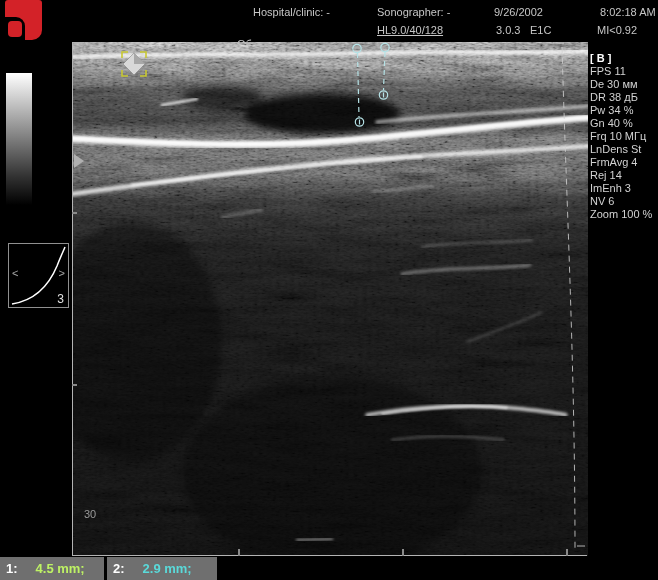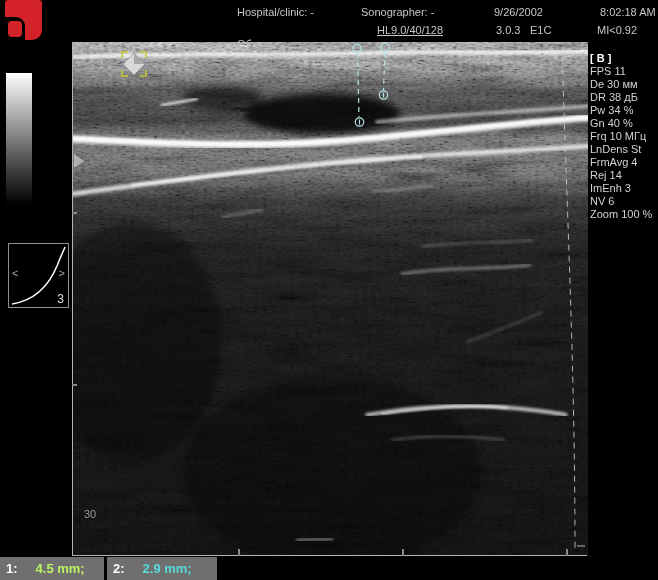--- a/index.html
+++ b/index.html
@@ -45,22 +45,22 @@
 </head>
 <body>
 
 <div id="screen">
 
   <div>
     <div class="logo">
       <div class="logo-notch"></div>
       <div class="logo-dot"></div>
     </div>
-    <span class="hdr-text" style="left:237px;top:6px;">Hospital/clinic: -</span>
-    <span class="hdr-text" style="left:361px;top:6px;">Sonographer: -</span>
+    <span class="hdr-text" style="left:253px;top:6px;">Hospital/clinic: -</span>
+    <span class="hdr-text" style="left:377px;top:6px;">Sonographer: -</span>
     <span class="hdr-text" style="left:494px;top:6px;">9/26/2002</span>
     <span class="hdr-text" style="left:600px;top:6px;">8:02:18 AM</span>
     <span class="hdr-text" style="left:237px;top:38px;">Общее</span>
     <span class="hdr-text" style="left:377px;top:24px;text-decoration:underline;">HL9.0/40/128</span>
     <span class="hdr-text" style="left:496px;top:24px;text-align:center;">3.0.3</span>
     <span class="hdr-text" style="left:530px;top:24px;">E1C</span>
     <span class="hdr-text" style="left:597px;top:24px;">MI&lt;0.92</span>
   </div>
 
   <div class="graybar"></div>

